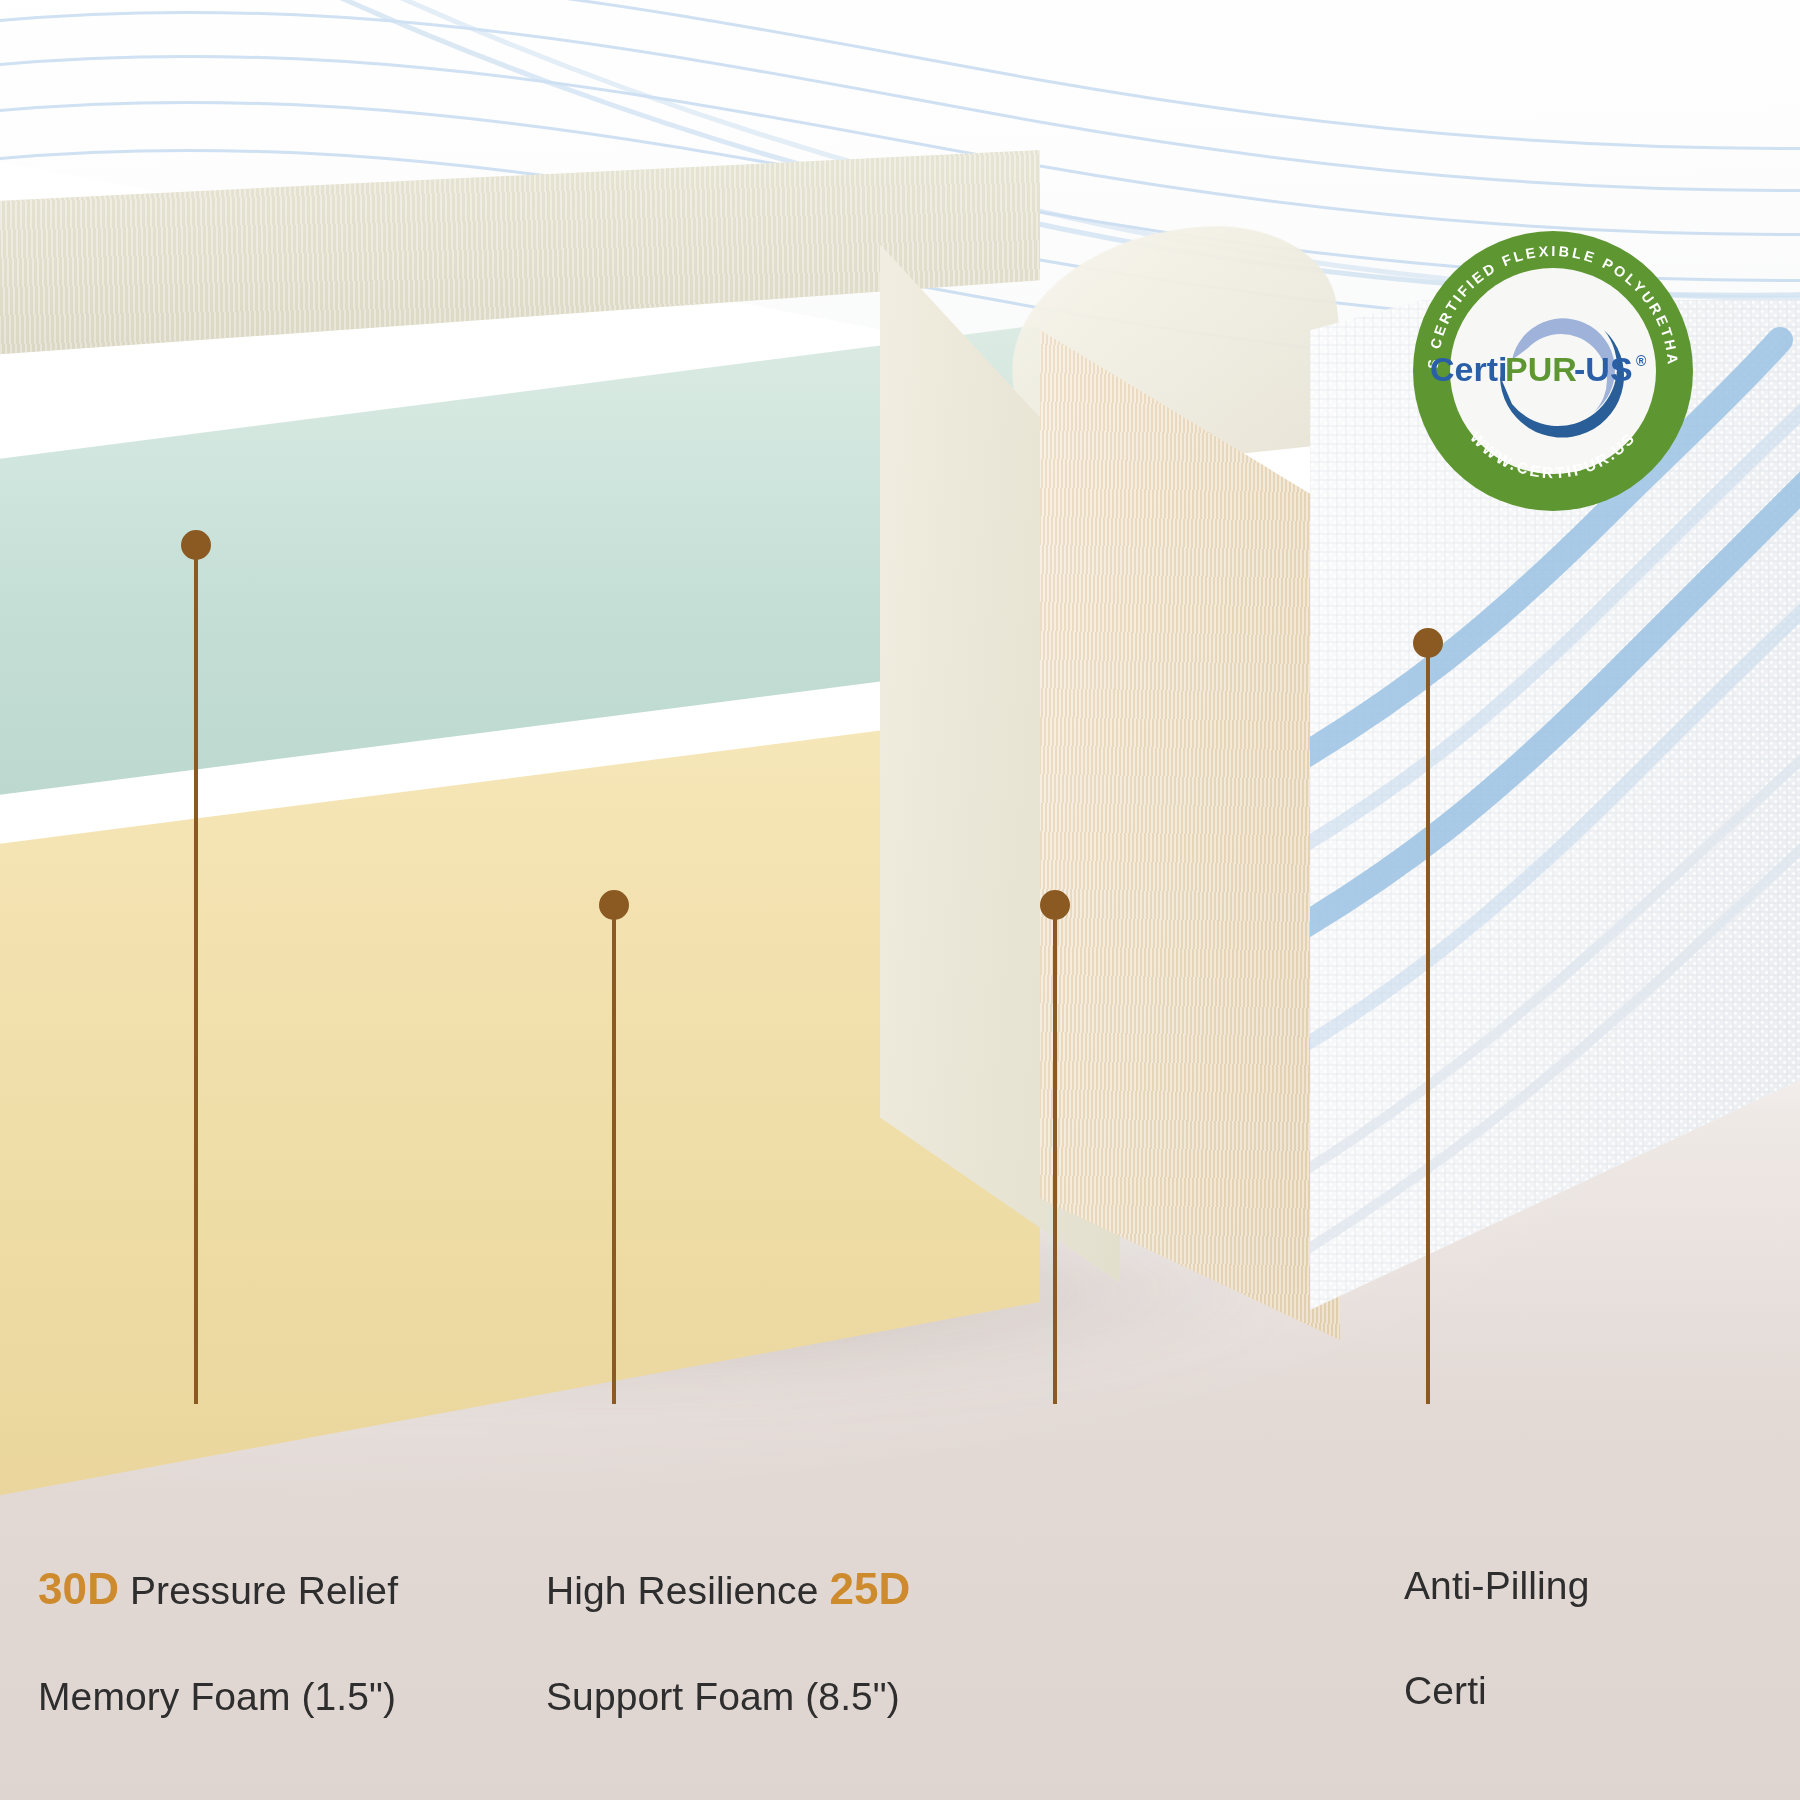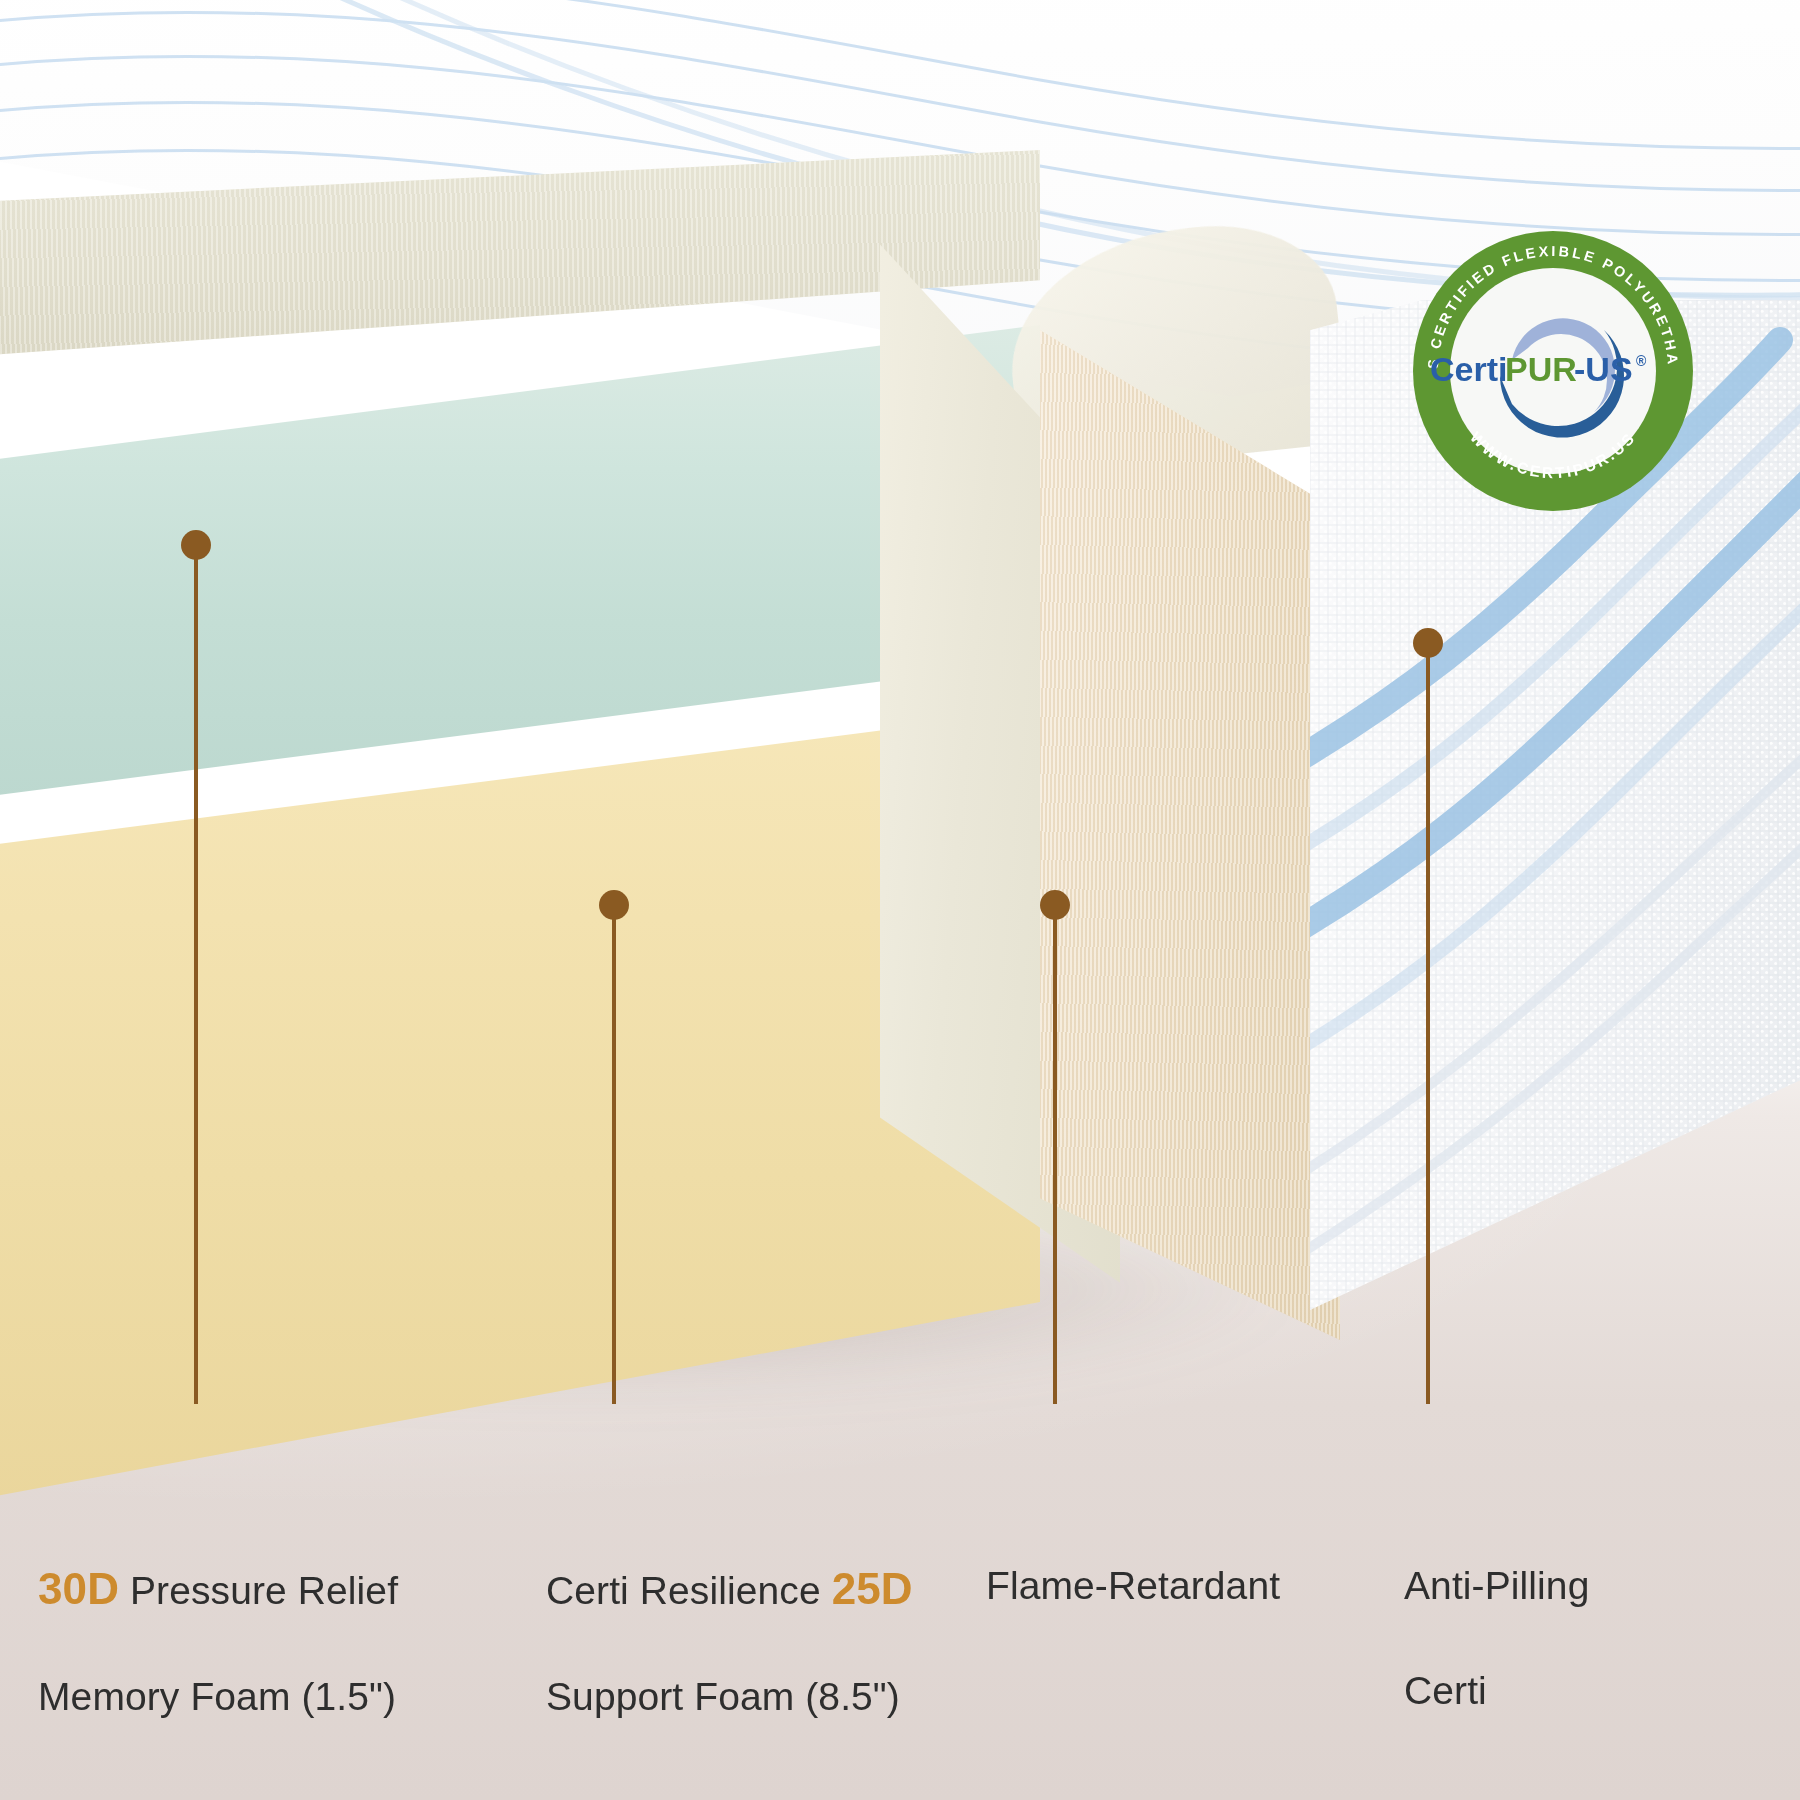--- a/index.html
+++ b/index.html
@@ -279,26 +279,25 @@
   </div>
 
   <div class="labels">
 
     <div class="label" style="left:38px">
       <div><b>30D</b><span> Pressure Relief</span></div>
       <div>Memory Foam (1.5")</div>
     </div>
 
     <div class="label" style="left:546px">
-      <div><span>Certi Resilience </span><b>25D</b></div>
+      <div><span>High Resilience </span><b>25D</b></div>
       <div>Support Foam (8.5")</div>
     </div>
 
     <div class="label" style="left:986px">
-      <div>Flame-Retardant</div>
     </div>
 
     <div class="label" style="left:1404px">
       <div>Anti-Pilling</div>
       <div>Certi</div>
     </div>
   </div>
 
 </div>
 

